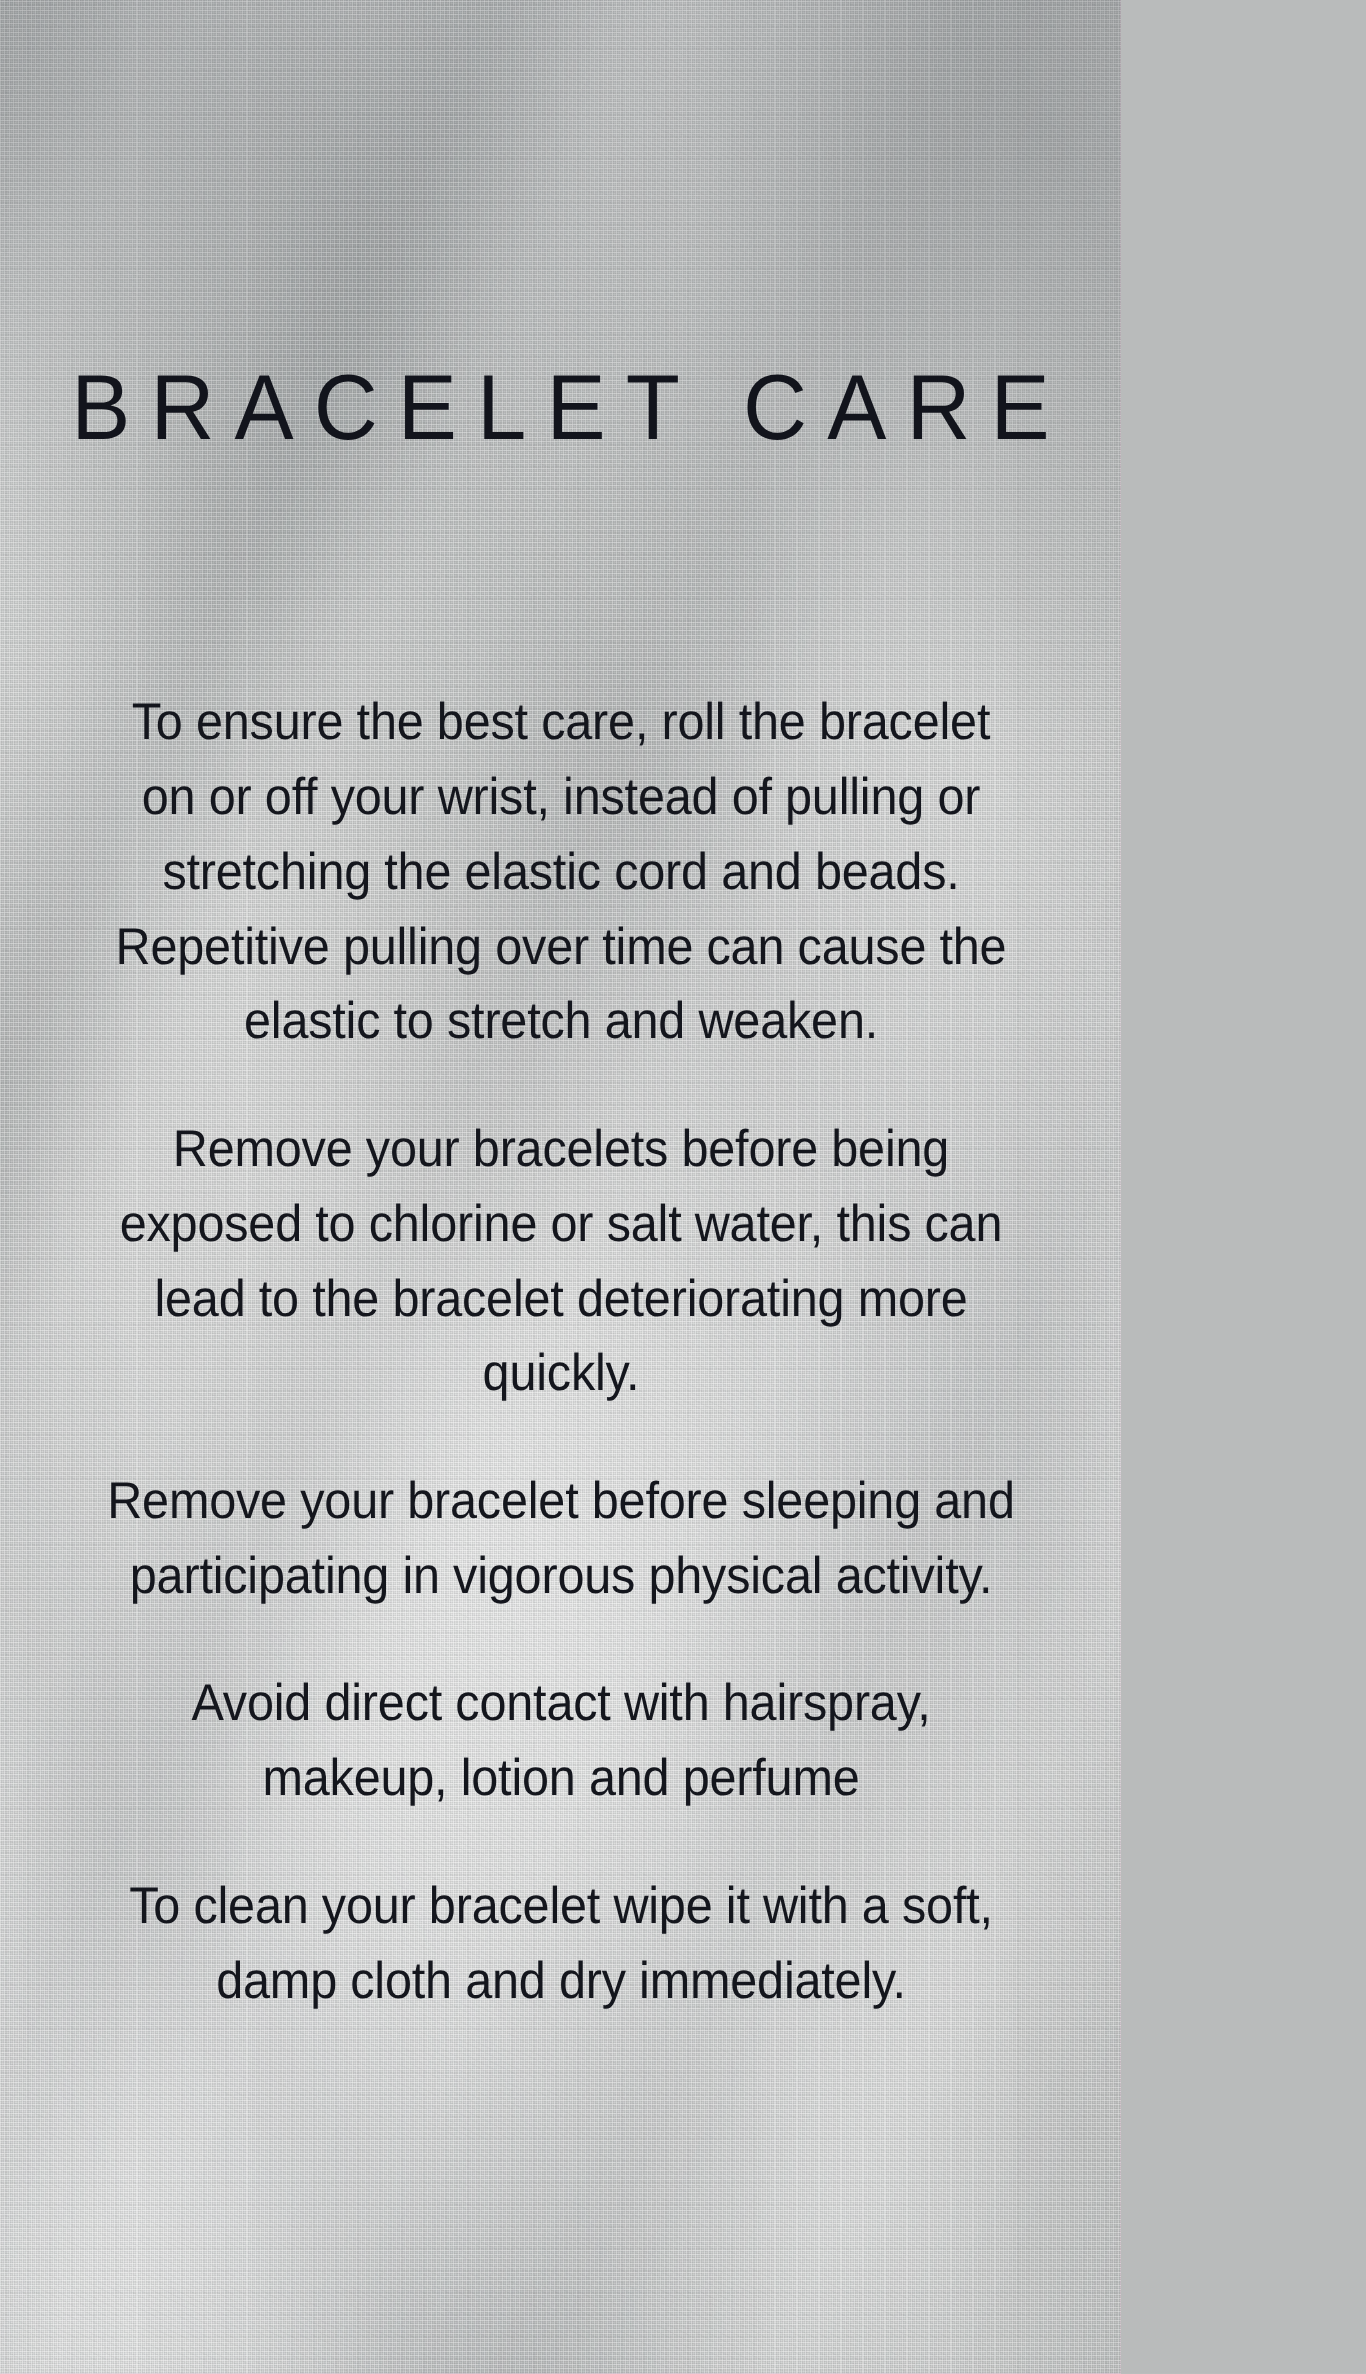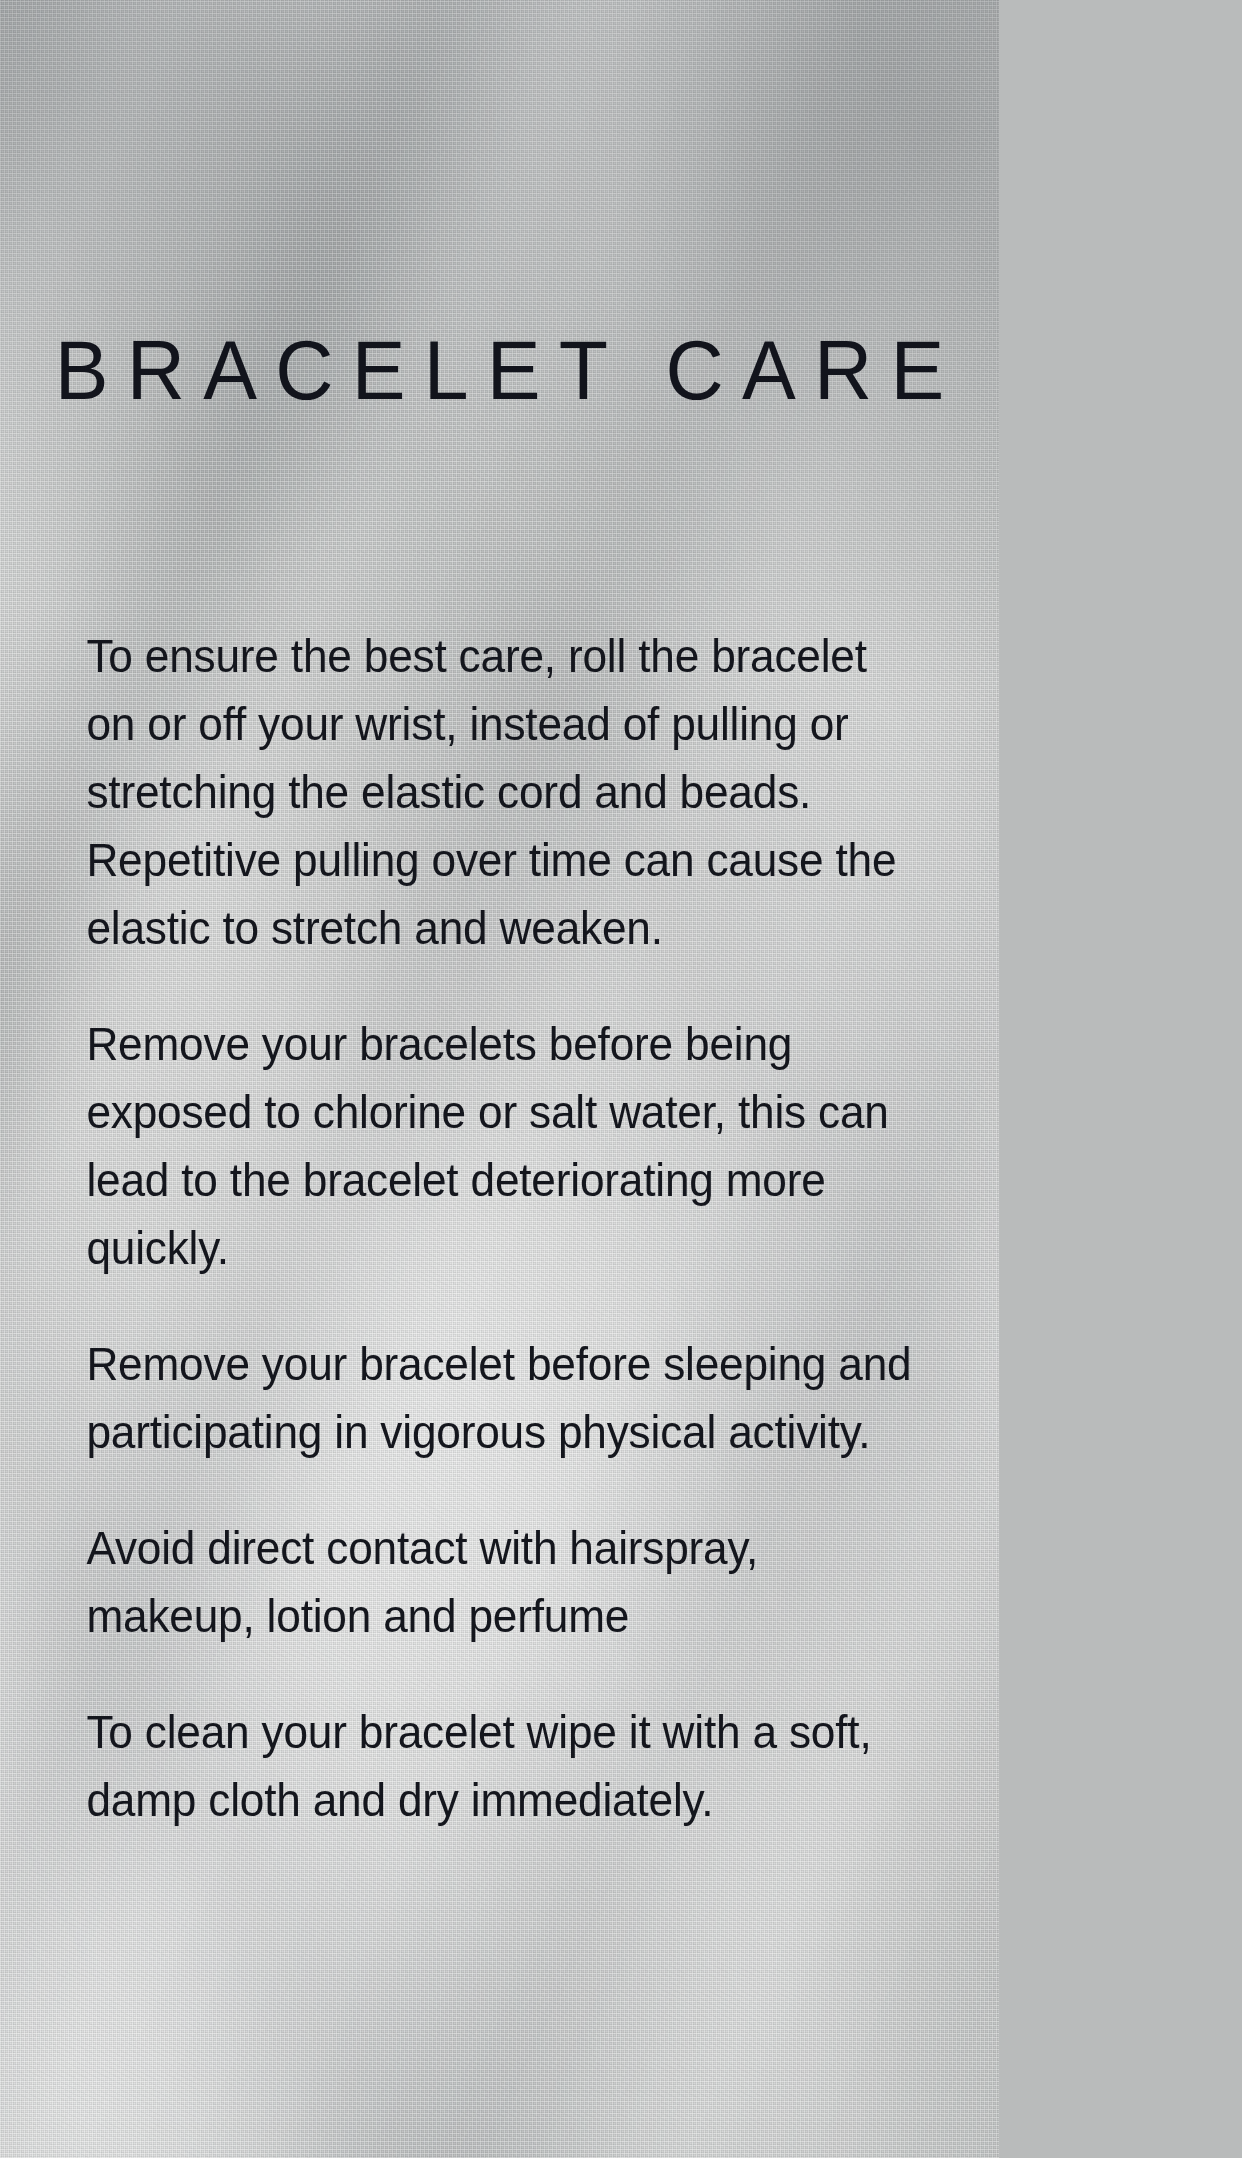--- a/index.html
+++ b/index.html
@@ -9,20 +9,21 @@
     background: #b9bbbb;
   }
 
   .card {
     position: relative;
     width: 999px;
     height: 2158px;
     overflow: hidden;
     background: #f9a8d4;
     font-family: "Liberation Sans", "DejaVu Sans", sans-serif;
+    padding-left: 20px;
     -webkit-font-smoothing: antialiased;
   }
 
   
   .bg-base {
     position: absolute;
     inset: 0;
     background:
       radial-gradient(120% 70% at 18% 88%, rgba(255,255,255,0.55) 0%, rgba(255,255,255,0.0) 62%),
       radial-gradient(100% 55% at 82% 58%, rgba(255,255,255,0.38) 0%, rgba(255,255,255,0.0) 60%),
@@ -161,21 +162,21 @@
     transform: scaleX(0.96);
     white-space: nowrap;
   }
 
   .body-block {
     position: absolute;
     left: 50%;
     transform: translateX(-50%);
     top: 622px;
     width: 880px;
-    text-align: left;
+    text-align: center;
     color: #14161d;
   }
 
   .para {
     font-family: "Liberation Sans Narrow", "Liberation Sans", "DejaVu Sans Condensed", "DejaVu Sans", sans-serif;
     font-size: 47px;
     font-weight: 400;
     line-height: 68px;
     letter-spacing: -0.2px;
     margin: 0 0 48px 0;

